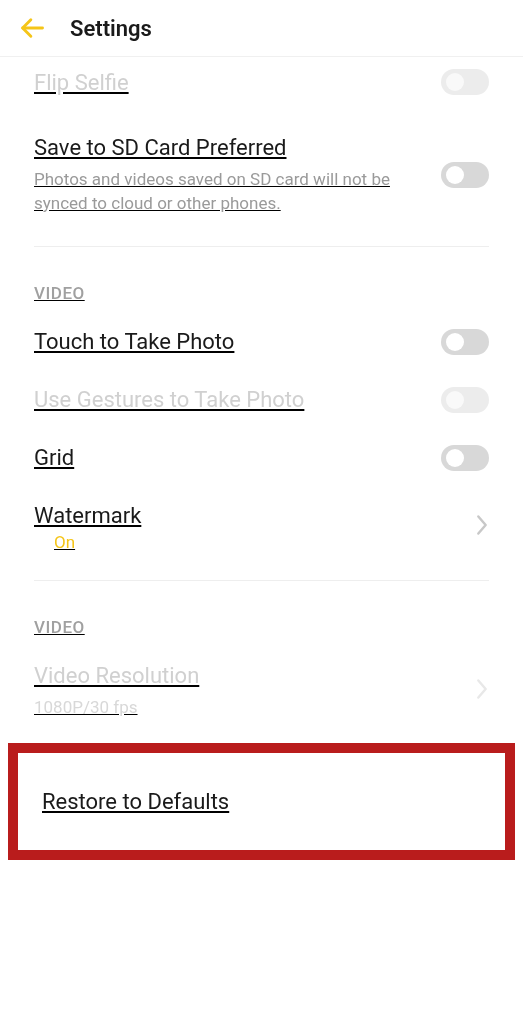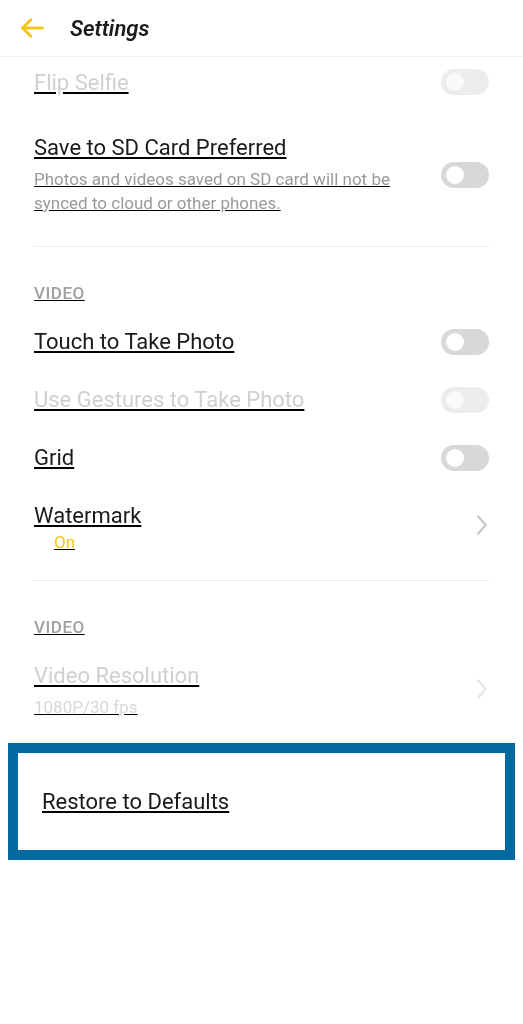--- a/index.html
+++ b/index.html
@@ -13,21 +13,20 @@
       width: 523px;
       height: 1024px;
       overflow: hidden;
     }
     .header {
       display: flex;
       align-items: center;
       padding: 14px 18px;
       border-bottom: 1px solid #f0f0f0;
       background: #fff;
-      font-style: italic;
     }
     .back-arrow {
       color: #f5c518;
       margin-right: 24px;
       display: flex;
       align-items: center;
     }
     .back-arrow svg {
       width: 28px;
       height: 28px;
@@ -123,21 +122,21 @@
     .flip-selfie {
       padding-top: 12px;
     }
     .sd-card-row {
       padding-top: 24px;
       padding-bottom: 18px;
       gap: 8px;
     }
     .highlight-box {
       margin: 8px 8px 0 8px;
-      border: 10px solid #0369a1;
+      border: 10px solid #b91c1c;
       padding: 14px 0;
     }
     .highlight-box .row {
       padding: 22px 24px;
     }
     .restore-title {
       font-size: 22px;
       color: #1a1a1a;
     }
     .watermark-row {

